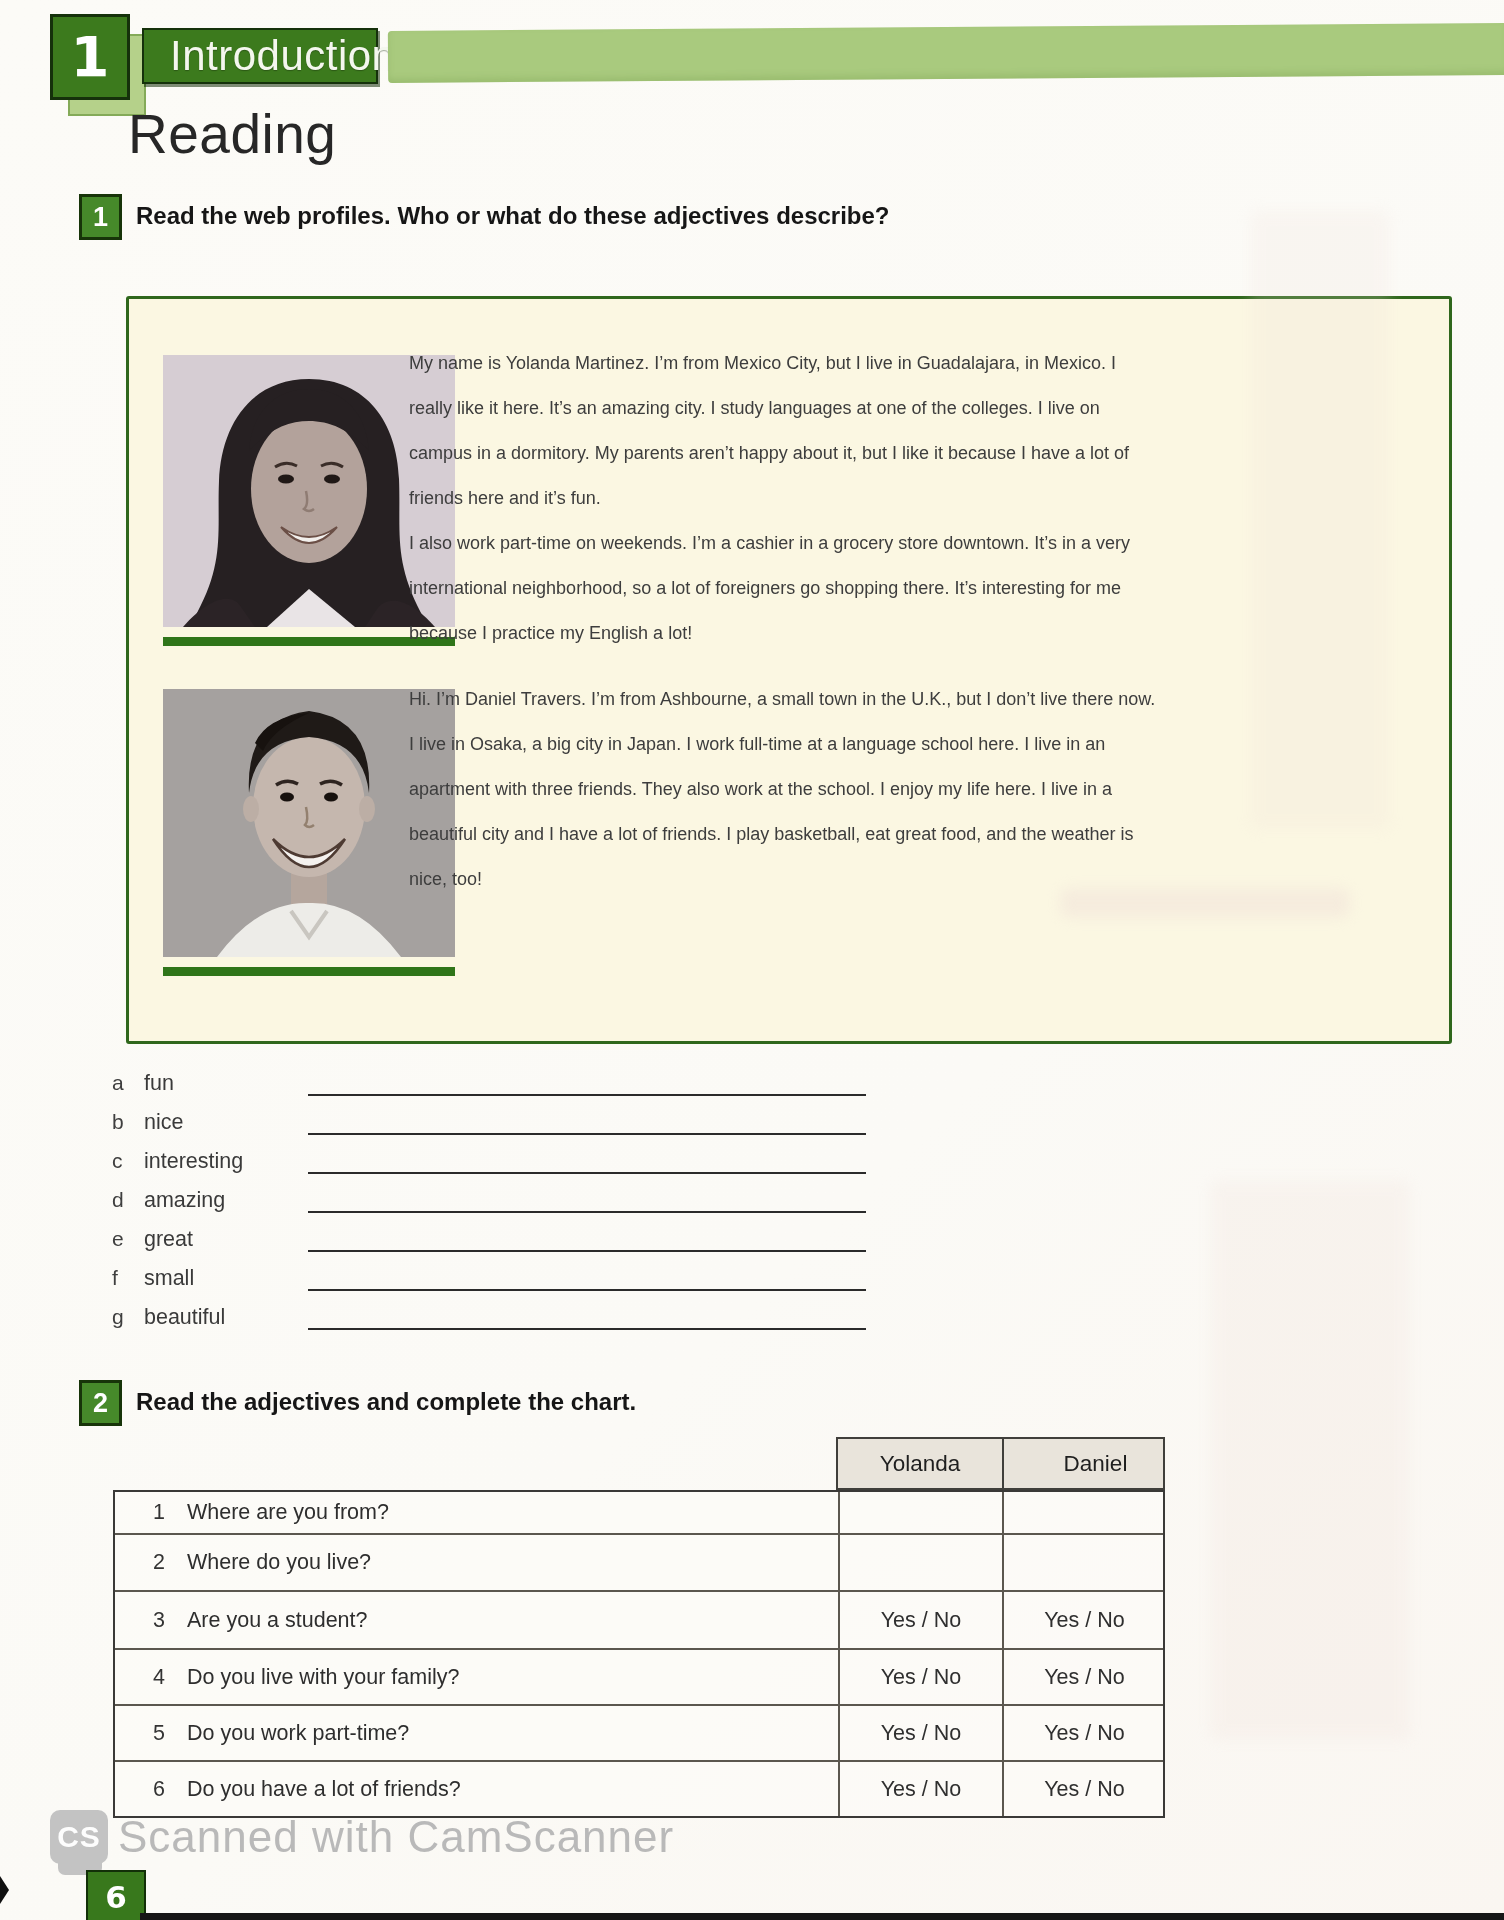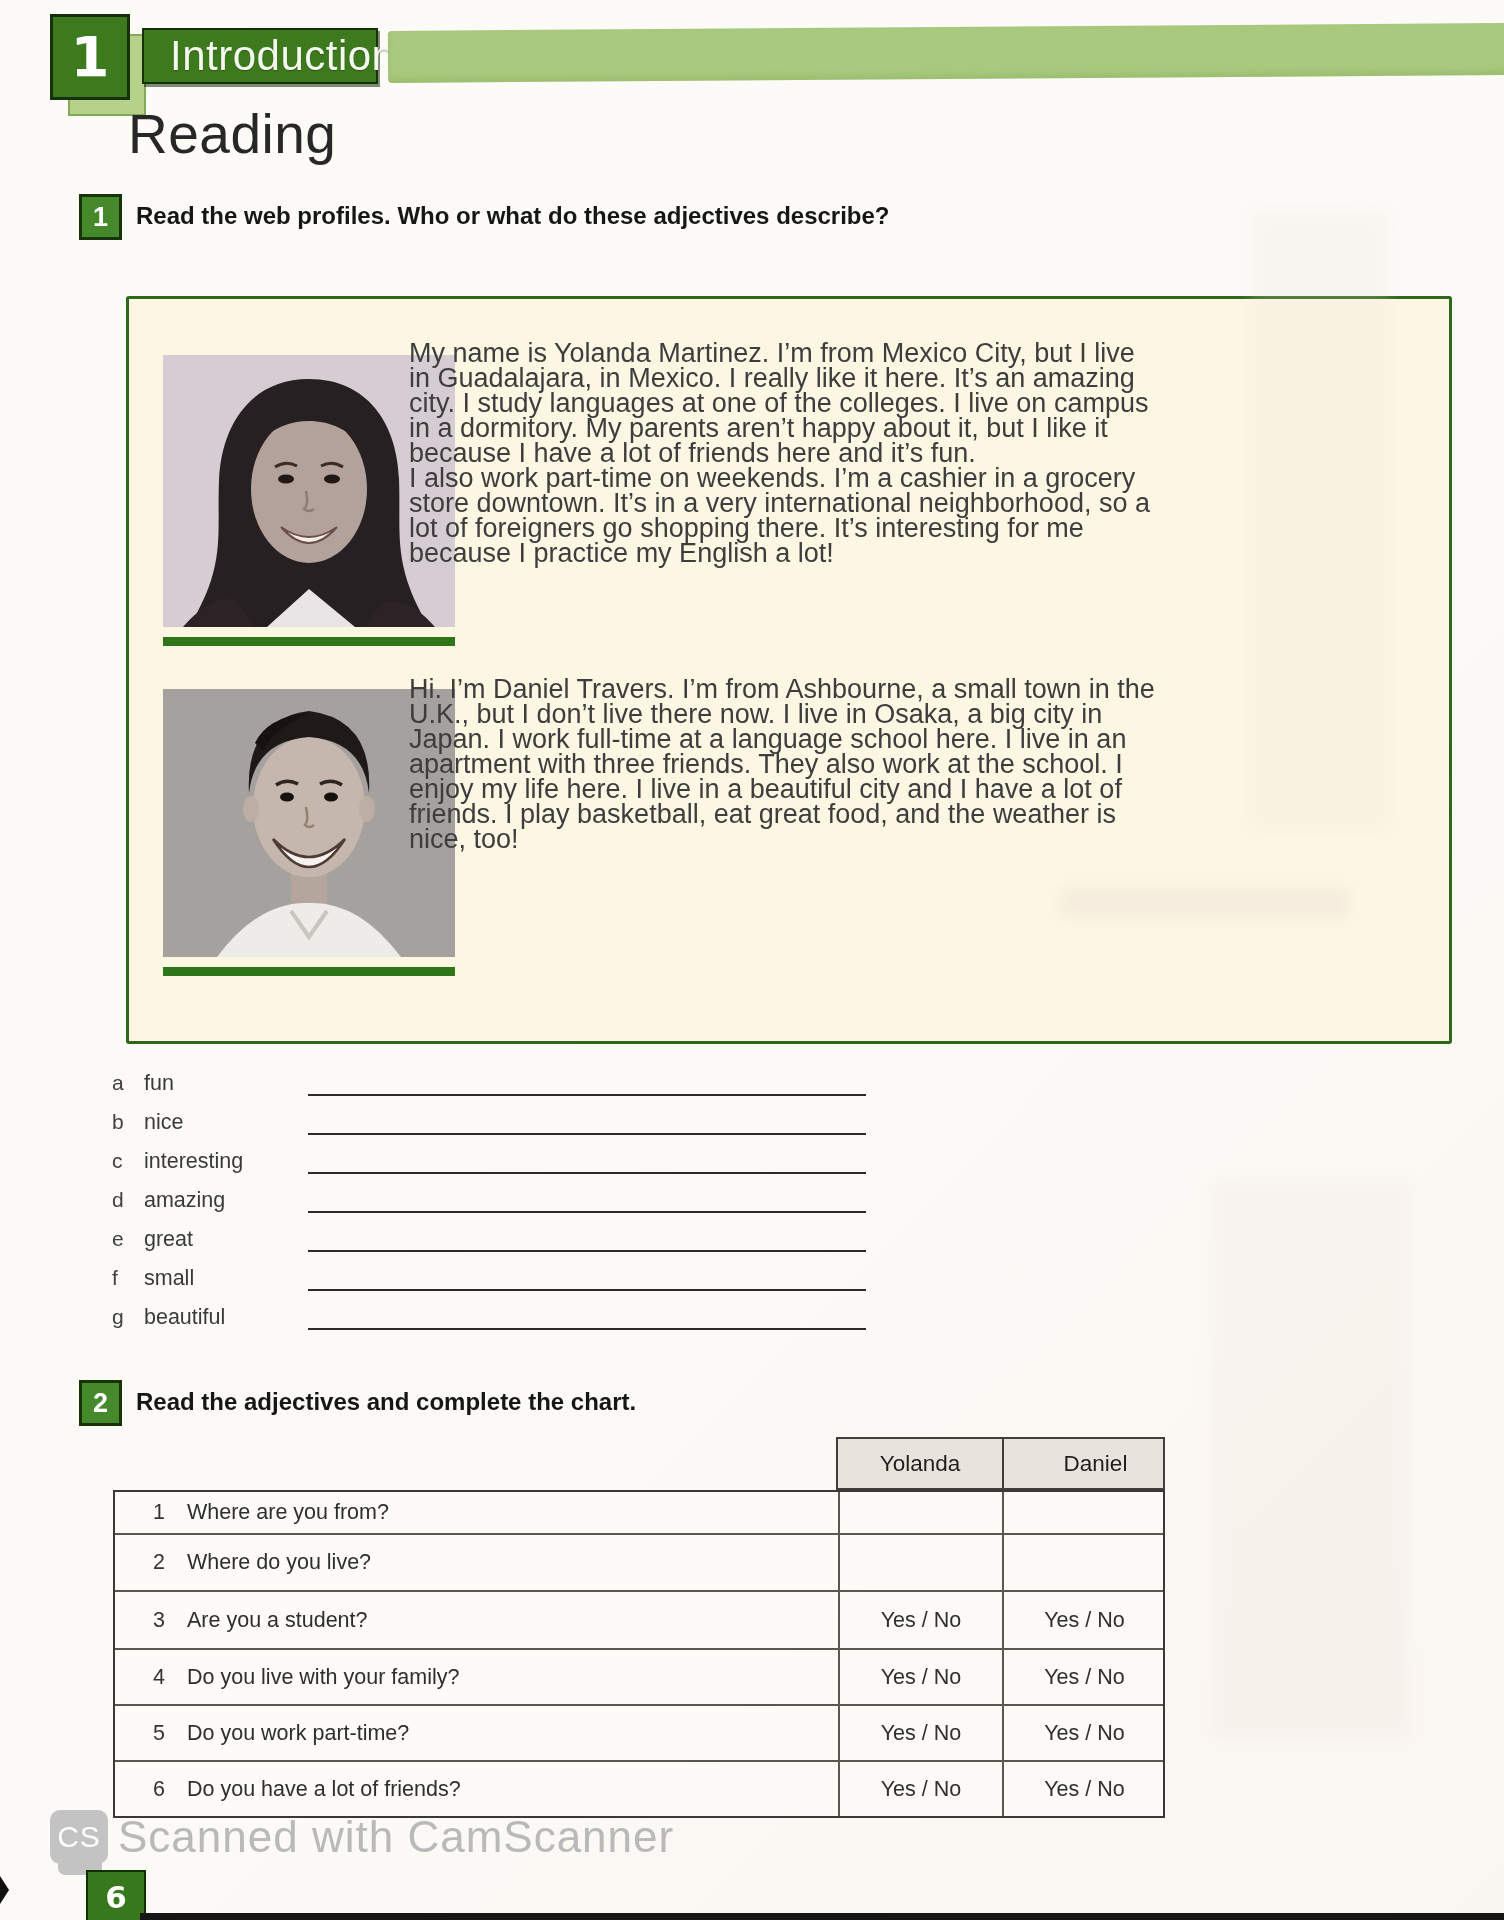--- a/index.html
+++ b/index.html
@@ -37,21 +37,21 @@
 
   
   .card{left:126px;top:296px;width:1320px;height:742px;background:#fbf7e2;
     border:3px solid #2f671c;border-radius:3px;}
   .photo{position:absolute;left:34px;width:292px;overflow:hidden;background:#cfc7cc;}
   .photo-yolanda{top:56px;height:272px;}
   .photo-daniel{top:390px;height:268px;}
   .photo-bar{position:absolute;left:34px;width:292px;height:9px;background:#2f7519;}
   .bar-yolanda{top:338px;}
   .bar-daniel{top:668px;}
-  .profile-text{position:absolute;left:280px;color:#3d3d3d;font-size:27px;line-height:25px;
+  .profile-text{position:absolute;left:280px;color:#3d3d3d;font-size:18px;line-height:45px;
     white-space:pre-line;}
   .text-yolanda{top:42px;width:750px;}
   .text-daniel{top:378px;width:756px;}
 
   
   .adj-row{left:112px;height:32px;display:flex;align-items:flex-end;}
   .adj-letter{width:32px;font-size:21px;color:#3f3f3f;line-height:26px;}
   .adj-word{width:164px;font-size:21.5px;color:#3a3a3a;line-height:26px;}
   .adj-line{width:558px;height:26px;border-bottom:2px solid #2b2b2b;}
 
@@ -67,21 +67,21 @@
   .qcell{display:flex;align-items:center;padding-left:38px;}
   .qnum{width:34px;font-size:21.5px;color:#333;}
   .qtext{font-size:21.5px;color:#2e2e2e;}
   .acell{display:flex;align-items:center;justify-content:center;font-size:21.5px;color:#2f2f2f;
     border-left:2px solid #5b574f;}
   .r1{height:41px;}.r2{height:55px;}.r3{height:56px;}.r4{height:54px;}.r5{height:54px;}.r6{height:54px;}
 
   
   .cs-logo{left:50px;top:1810px;width:58px;height:54px;background:#c3c3c3;border-radius:10px;
     display:flex;align-items:center;justify-content:center;}
-  .cs-logo span{color:#fdfdfd;font-size:30px;font-weight:normal;letter-spacing:1px;}
+  .cs-logo span{color:#fdfdfd;font-size:30px;font-weight:bold;letter-spacing:1px;}
   .cs-base{left:58px;top:1862px;width:44px;height:13px;background:#c3c3c3;border-radius:0 0 7px 7px;}
   .watermark{left:118px;top:1812px;font-size:44px;font-weight:500;color:#b9b9b9;letter-spacing:1px;}
   .page-num{left:86px;top:1870px;width:56px;height:50px;background:#38781c;border:2px solid #123008;border-bottom:none;
     display:flex;align-items:center;justify-content:center;}
   .page-num span{color:#fff;font-size:31px;font-weight:bold;font-family:"DejaVu Sans",sans-serif;}
   .bottom-strip{left:140px;top:1913px;width:1364px;height:7px;background:#161616;}
   .left-wedge{left:0;top:1876px;width:9px;height:28px;background:#101010;clip-path:polygon(0 0,100% 50%,0 100%);}
 
   
   .ghost{background:#efdfd8;filter:blur(7px);border-radius:8px;}

